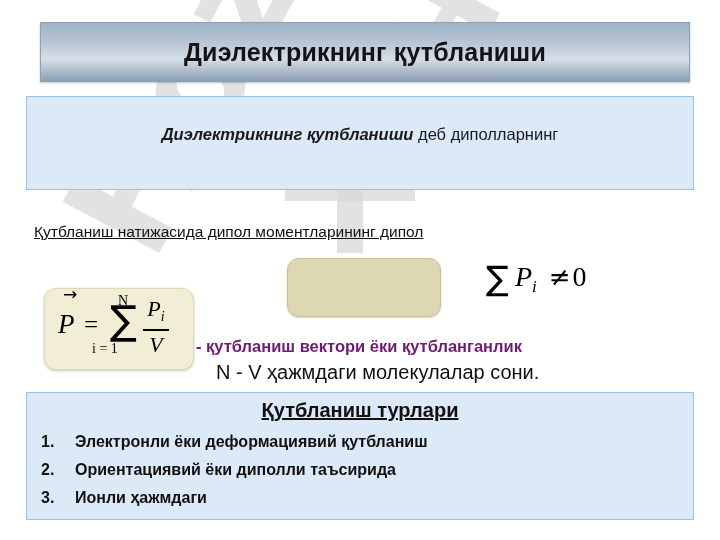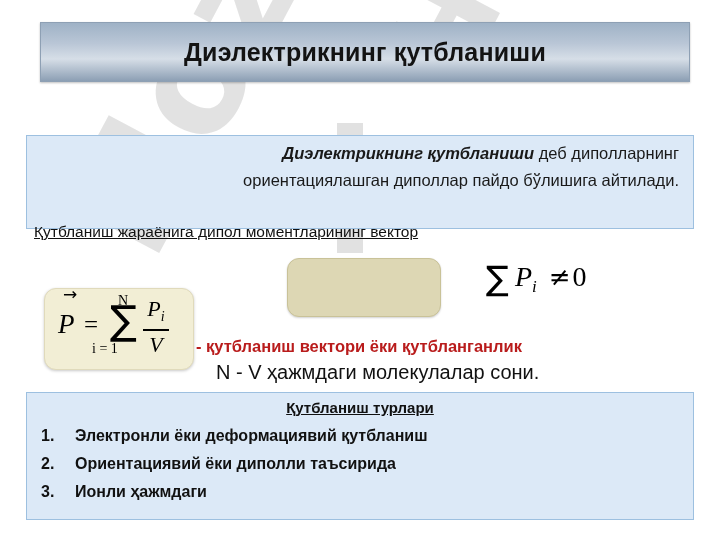--- a/index.html
+++ b/index.html
@@ -92,23 +92,22 @@
   
   .def-box {
     position: absolute;
     left: 26px;
     top: 96px;
     width: 668px;
     height: 94px;
     background: #dce9f7;
     border: 1px solid #9dc0e0;
     box-sizing: border-box;
-    padding: 4px 14px 0 14px;
-    text-align: right;
-    margin-top: 39px;
+    padding: 24px 14px 0 14px;
+    text-align: center;
   }
   .def-line {
     font-size: 16.5px;
     color: #1a1a1a;
     line-height: 27px;
   }
   .def-strong {
     font-weight: bold;
     font-style: italic;
   }
@@ -266,21 +265,21 @@
     margin-left: 2px;
   }
 
   
   .legend-1 {
     position: absolute;
     left: 196px;
     top: 337px;
     font-size: 16.5px;
     font-weight: bold;
-    color: #b91c1c;
+    color: #701a75;
     z-index: 5;
     white-space: nowrap;
   }
   .legend-2 {
     position: absolute;
     left: 216px;
     top: 361px;
     font-size: 20px;
     color: #111;
     z-index: 5;
@@ -294,21 +293,21 @@
     top: 392px;
     width: 668px;
     height: 128px;
     background: #dce9f7;
     border: 1px solid #9dc0e0;
     box-sizing: border-box;
     padding: 6px 10px 0 10px;
   }
   .list-title {
     text-align: center;
-    font-size: 15px;
+    font-size: 20px;
     font-weight: bold;
     text-decoration: underline;
     color: #111;
     margin-bottom: 6px;
   }
   .list-row {
     display: flex;
     align-items: baseline;
     font-size: 16px;
     font-weight: bold;
@@ -334,25 +333,24 @@
 
 <div class="title-bar">
   <div class="title-text">Диэлектрикнинг қутбланиши</div>
 </div>
 
 <div class="def-box">
   <div class="def-line">
     <span class="def-strong">Диэлектрикнинг қутбланиши</span>
     <span>деб диполларнинг</span>
   </div>
-  <div class="def-line">ориентациялашган диполлар пайдо бўлишига айтилади.</div>
 </div>
 
 <div class="note">
-  <div class="u">Қутбланиш жараёнига дипол моментларининг вектор</div>
+  <div class="u">Қутбланиш натижасида дипол моментларининг дипол</div>
 </div>
 
 <div class="blob"></div>
 
 <div class="formula-box"></div>
 <div class="f-arrow">→</div>
 <div class="f-P math">P</div>
 <div class="f-eq mathr">=</div>
 <div class="f-sigma">∑</div>
 <div class="f-sig-top mathr">N</div>

